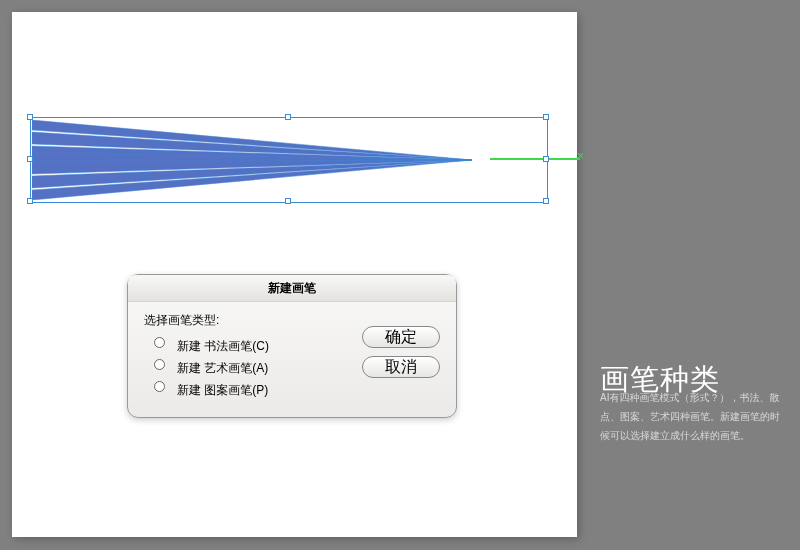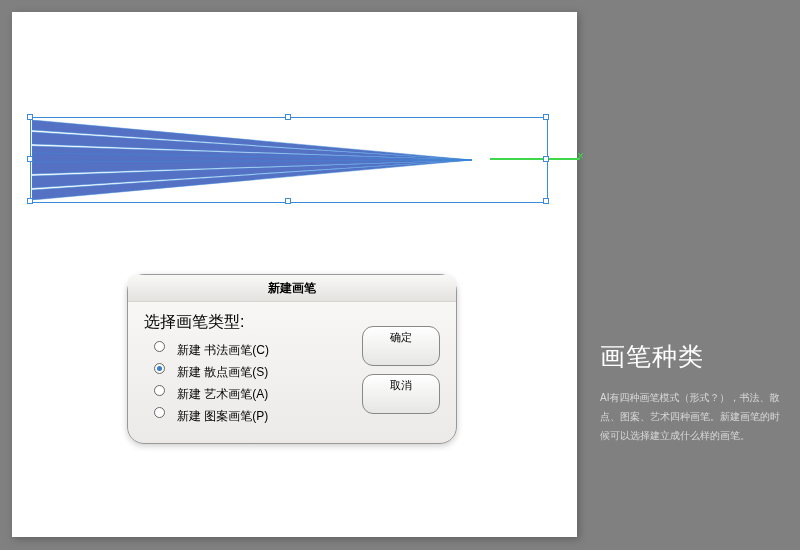--- a/index.html
+++ b/index.html
@@ -69,41 +69,41 @@
     color: #3fd84a;
   }
 
   .dialog {
     position: absolute;
     left: 115px;
     top: 262px;
     width: 330px;
     background: linear-gradient(#f9f9f8, #eceae8);
     border: 1px solid #999;
-    border-radius: 17px;
+    border-radius: 11px;
     box-shadow: 0 2px 6px rgba(0,0,0,0.2);
     padding-bottom: 16px;
   }
   .dialog-title {
     text-align: center;
     font-size: 12px;
     font-weight: bold;
     padding: 5px 0 4px;
     border-bottom: 1px solid #d5d3d0;
     background: linear-gradient(#f8f8f7, #e4e2df);
     border-radius: 7px 7px 0 0;
   }
   .dialog-body {
     display: flex;
     padding: 10px 16px 0 16px;
     gap: 12px;
   }
   .type-col { flex: 1; }
   .type-label {
-    font-size: 16px;
+    font-size: 12px;
     margin-bottom: 6px;
   }
   .radio-row {
     display: flex;
     align-items: flex-start;
     gap: 12px;
     font-size: 12px;
     padding: 2px 0 2px 10px;
     line-height: 1.5;
   }
@@ -123,36 +123,36 @@
     border-radius: 50%;
   }
   .btn-col {
     display: flex;
     flex-direction: column;
     gap: 8px;
     padding-top: 14px;
   }
   .btn {
     width: 78px;
-    height: 40px;
+    height: 22px;
     border: 1px solid #888;
     border-radius: 11px;
     background: linear-gradient(#ffffff, #e6e6e4);
-    font-size: 11px;
+    font-size: 16px;
     text-align: center;
     line-height: 20px;
     cursor: pointer;
   }
 
   .side-title {
     position: absolute;
     left: 600px;
-    top: 340px;
+    top: 360px;
     color: #ffffff;
-    font-size: 25px;
+    font-size: 29px;
     font-weight: 300;
     letter-spacing: 1px;
   }
   .side-body {
     position: absolute;
     left: 600px;
     top: 388px;
     width: 185px;
     color: #d9d9d9;
     font-size: 10px;
@@ -193,24 +193,20 @@
 
   <div class="dialog">
     <div class="dialog-title">新建画笔</div>
     <div class="dialog-body">
       <div class="type-col">
         <div class="type-label">选择画笔类型:</div>
 
         <div class="radio-row">
           <span class="radio"></span>
           <span>新建 书法画笔(C)</span>
-        </div>
-        <div class="radio-row">
-          <span class="radio checked"></span>
-          <span>新建 散点画笔(S)</span>
         </div>
         <div class="radio-row">
           <span class="radio"></span>
           <span>新建 艺术画笔(A)</span>
         </div>
         <div class="radio-row">
           <span class="radio"></span>
           <span>新建 图案画笔(P)</span>
         </div>
       </div>

